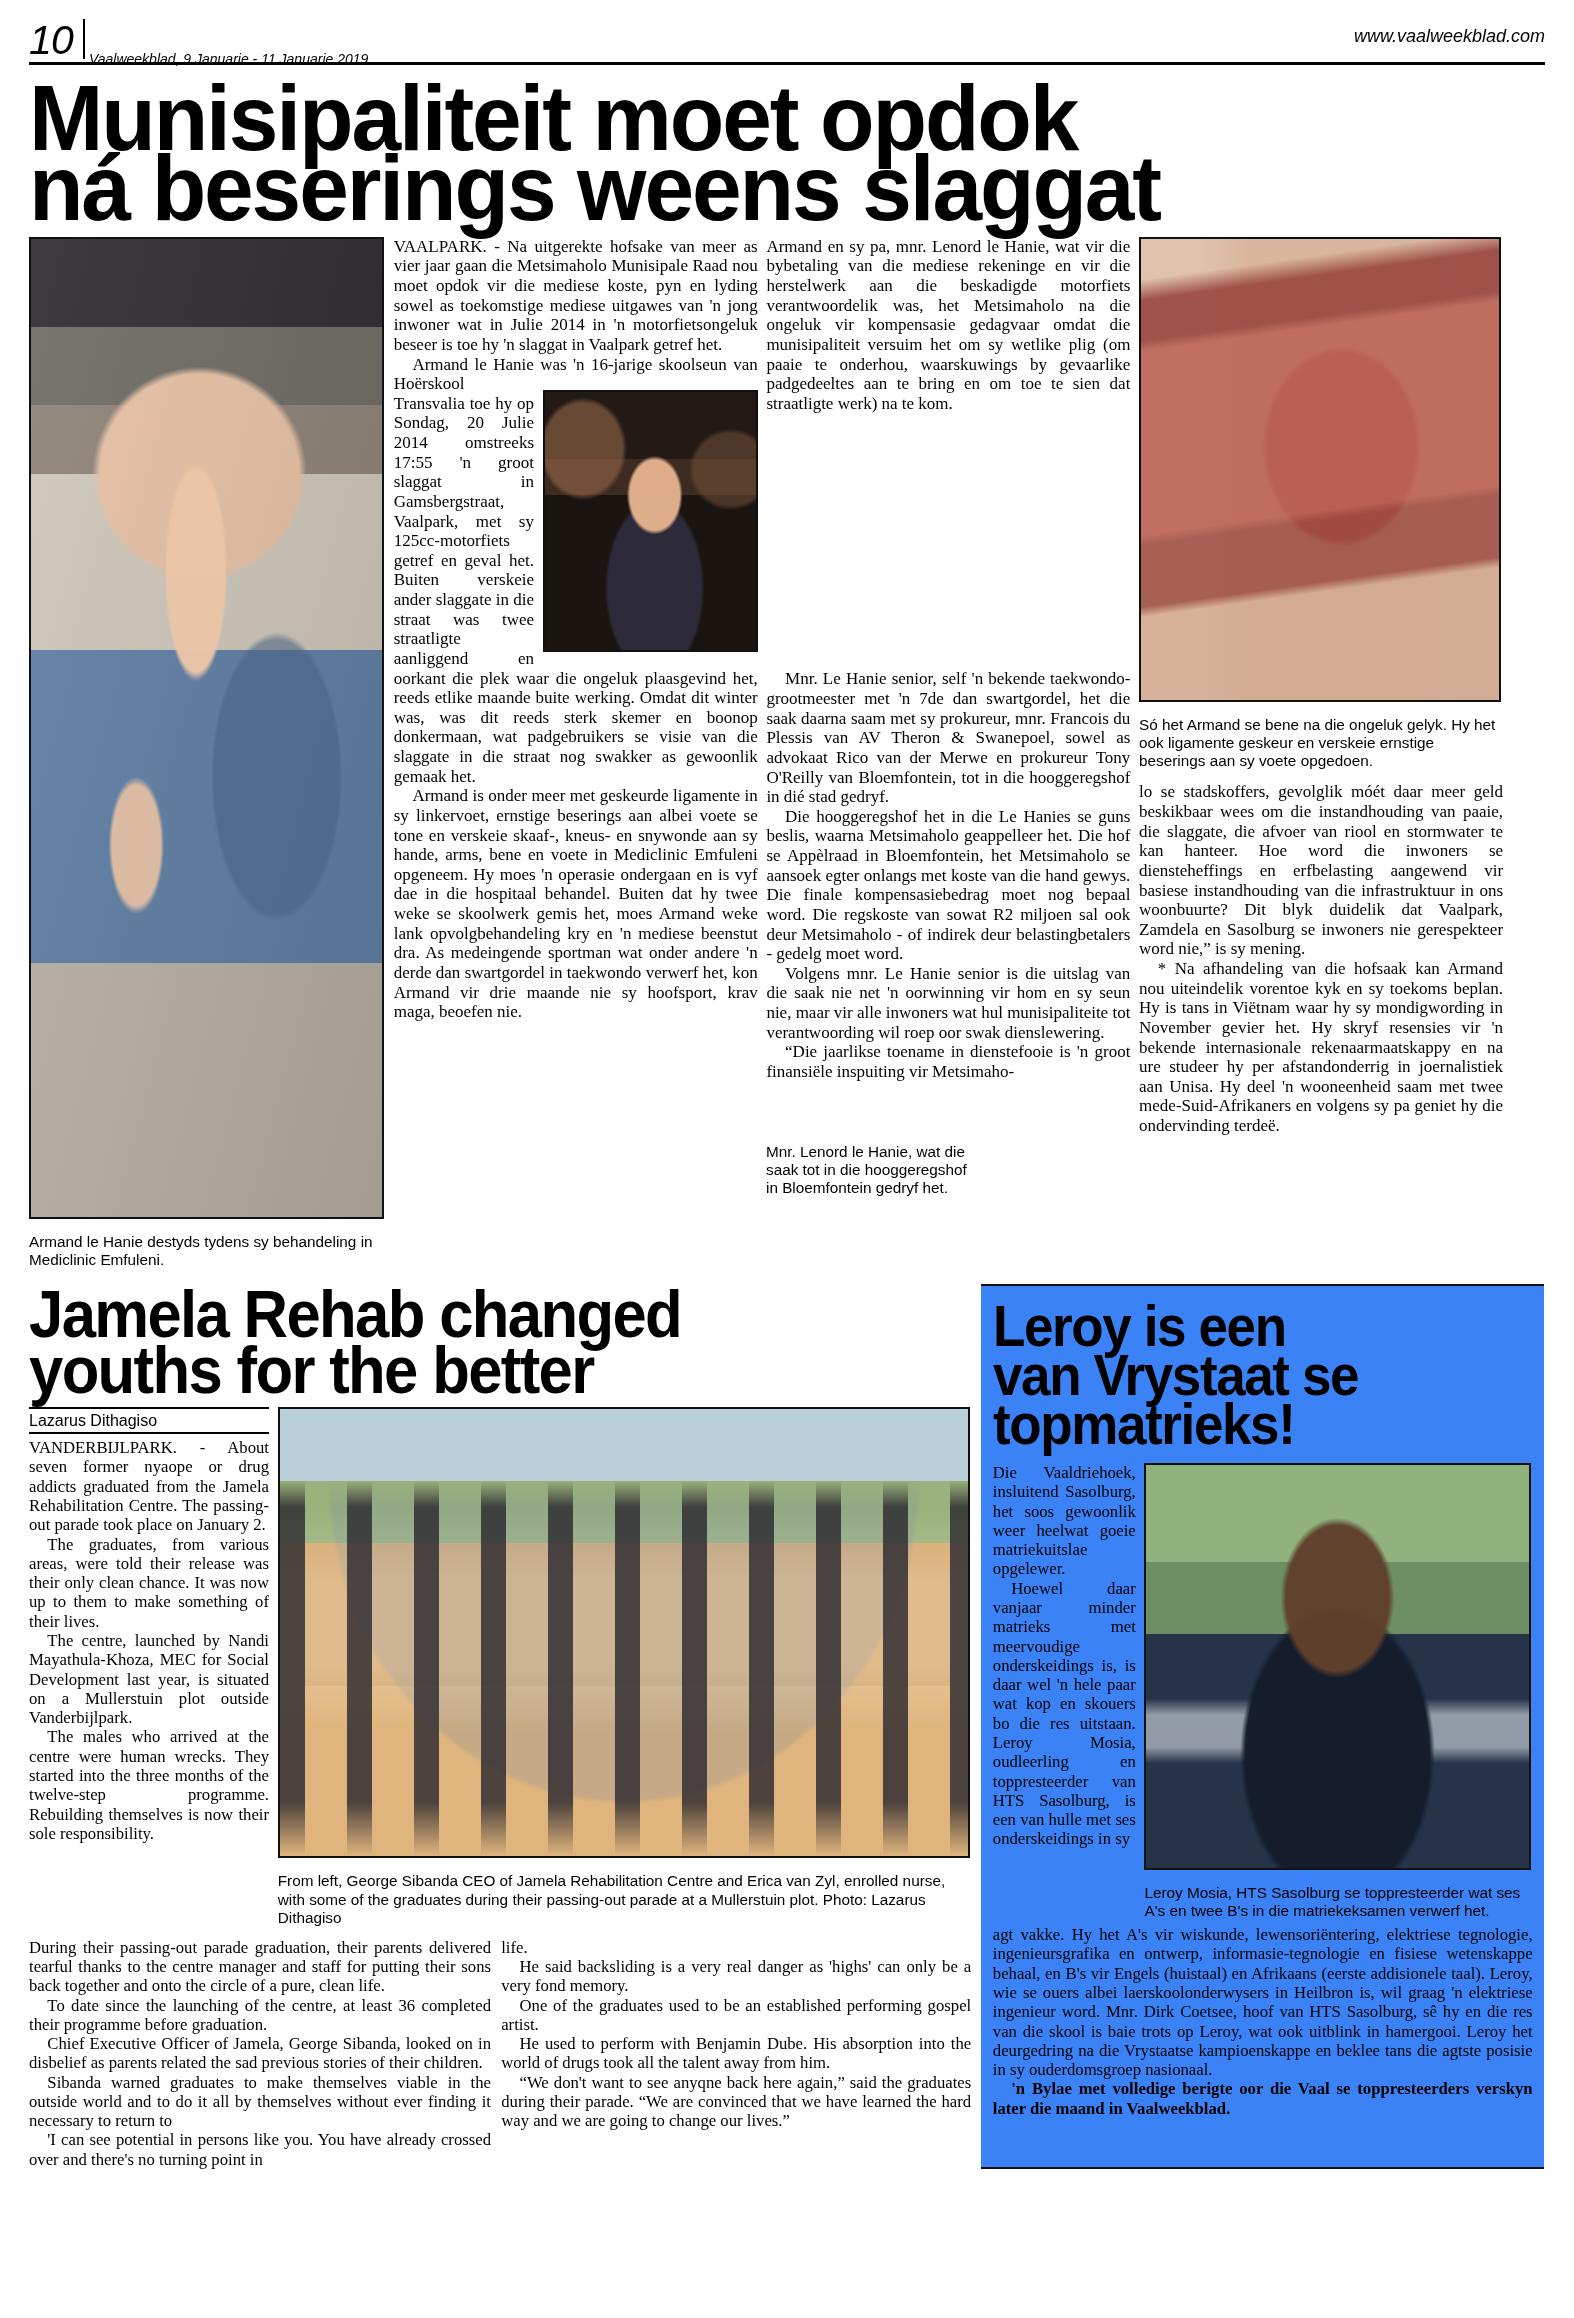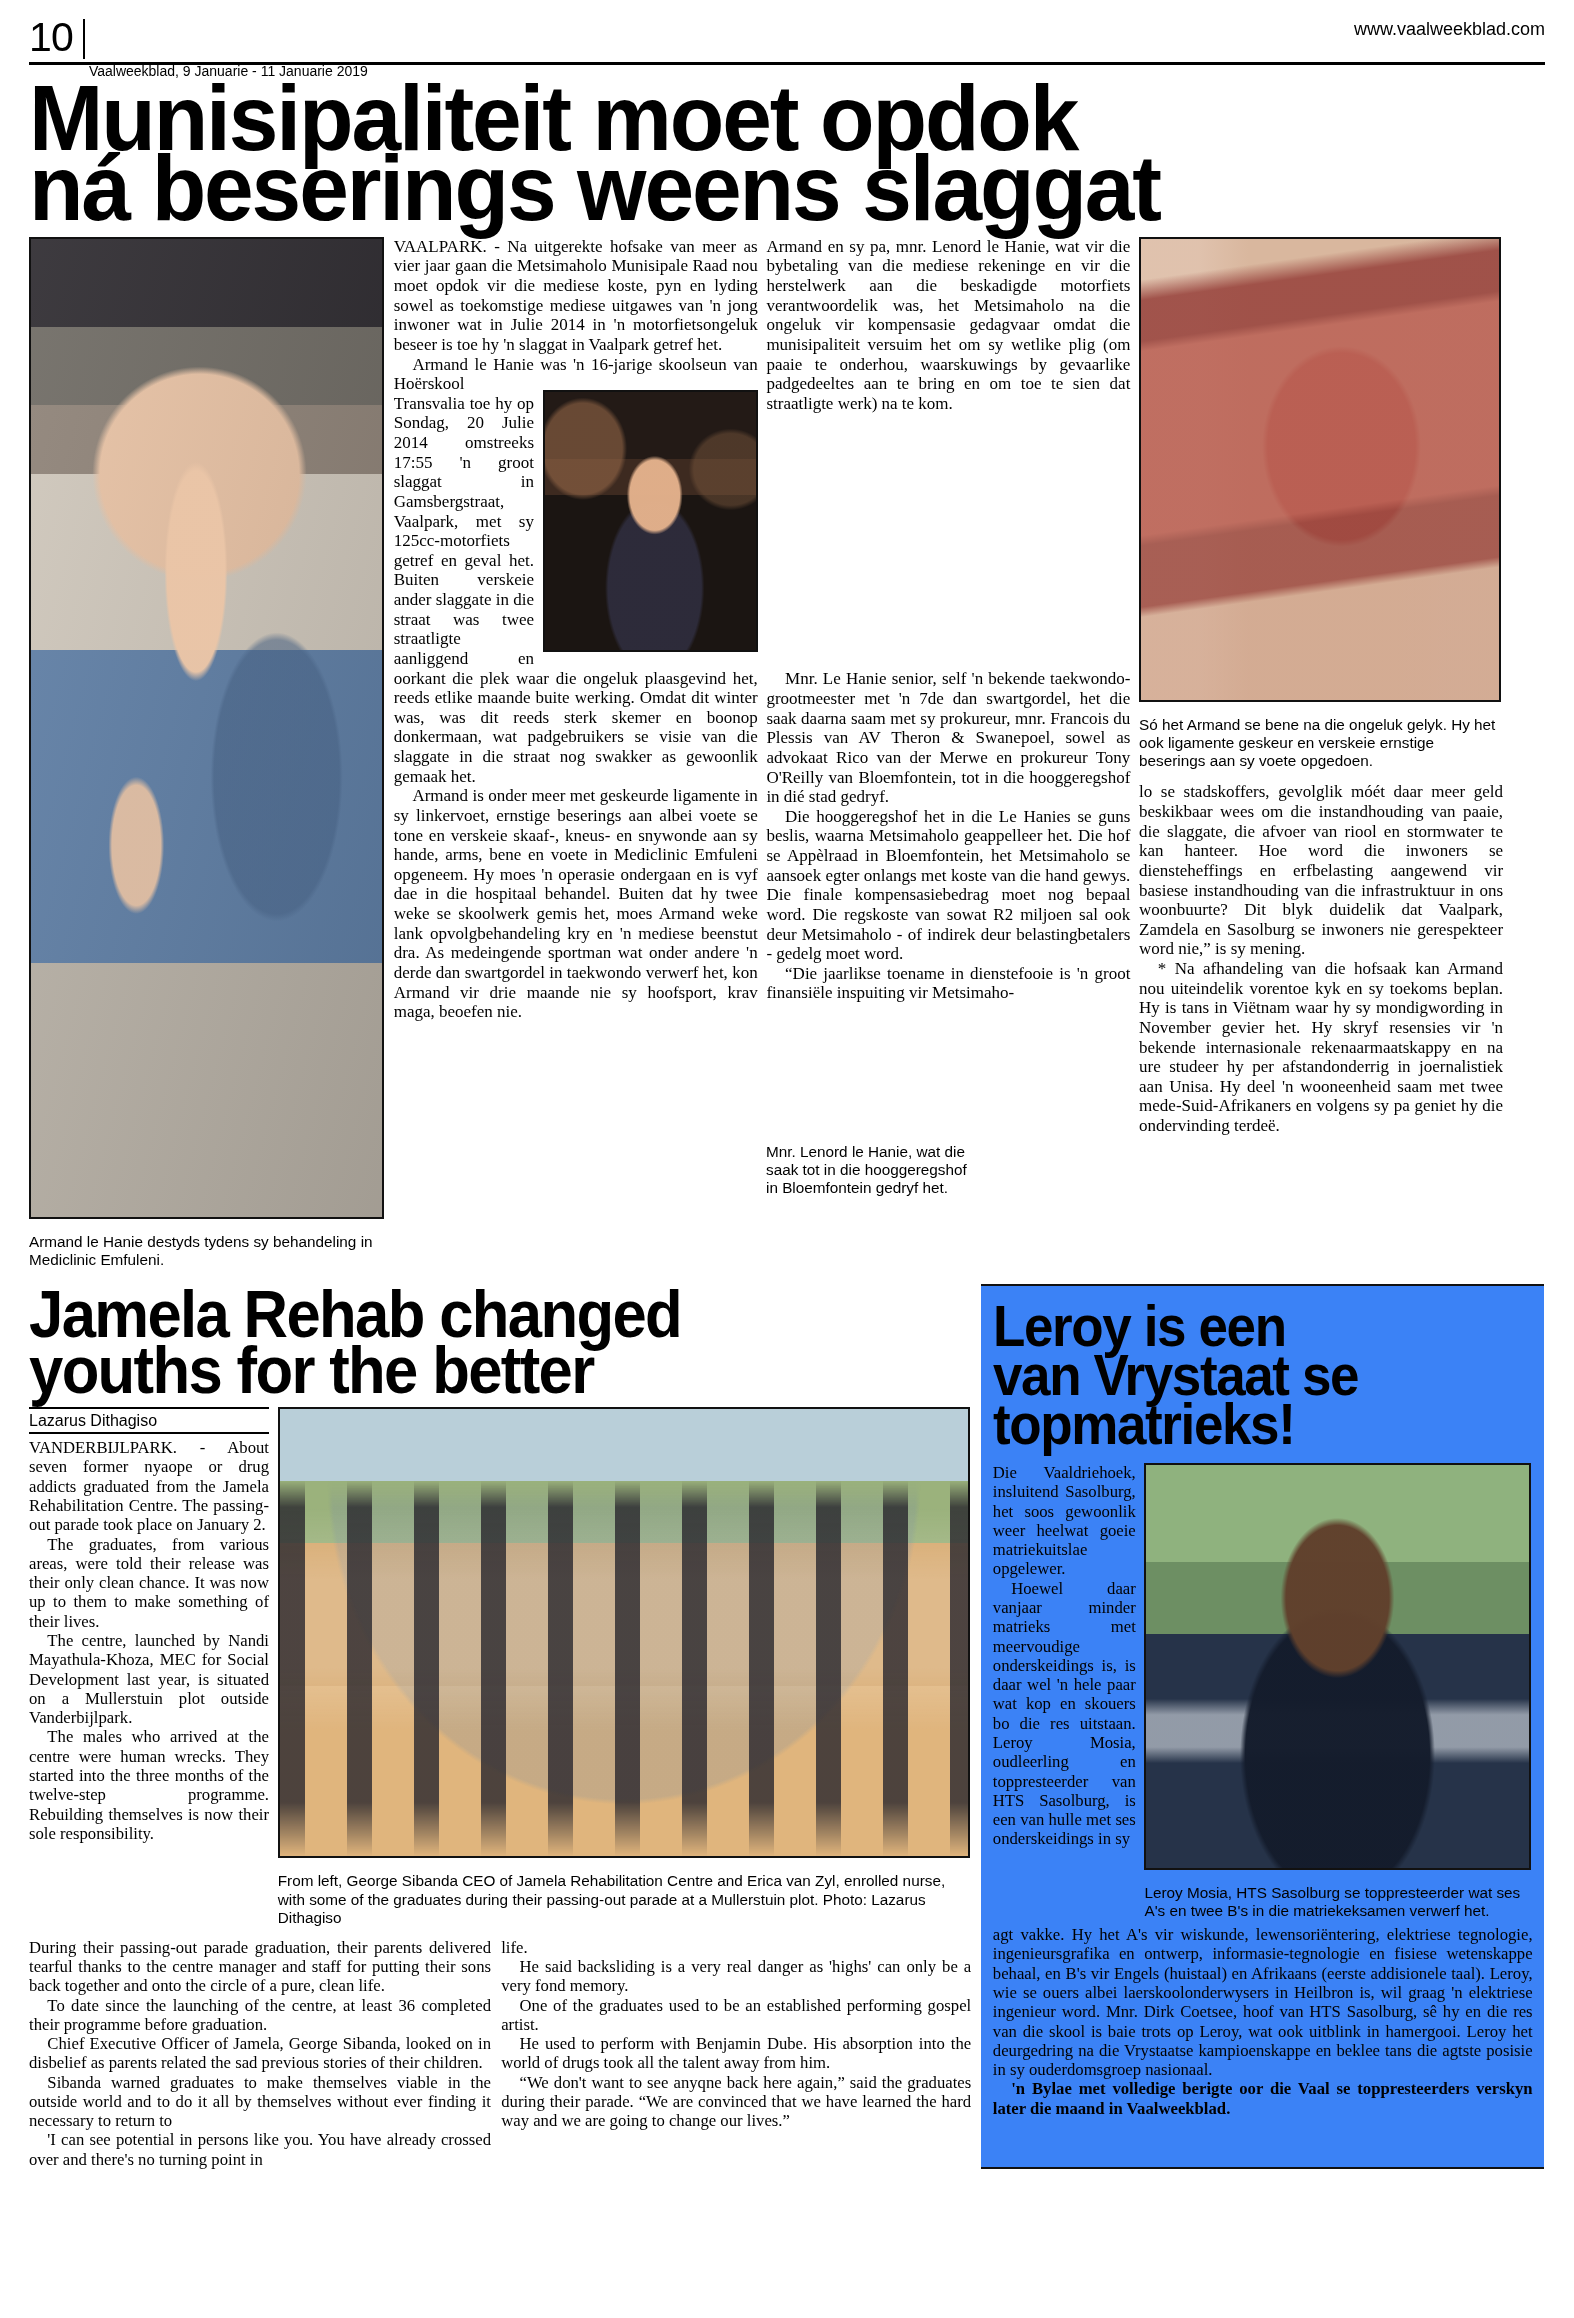--- a/index.html
+++ b/index.html
@@ -8,21 +8,21 @@
     width: 1574px; height: 2319px;
     background: #ffffff;
     font-family: "Liberation Serif", serif;
     color: #000;
     position: relative;
     overflow: hidden;
   }
   .page { position:relative; width:1574px; height:2319px; padding: 19px 29px 0 29px; }
 
   
-  .masthead { display:flex; align-items:flex-start; position:relative; height:41px; }
+  .masthead { display:flex; align-items:center; position:relative; height:41px;font-style:italic; }
   .folio { font-family:"Liberation Sans", sans-serif; font-weight:400; font-size:41px; line-height:36px; letter-spacing:-0.7px; padding-right:10.2px; }
   .masthead-rule-v { width:1.5px; background:#000; align-self:stretch; margin-bottom:1.5px; }
   .masthead-left { font-family:"Liberation Sans", sans-serif; font-size:14px; padding-left:4px; padding-bottom:5.8px; white-space:nowrap;margin-top:44px; }
   .masthead-center { position:absolute; left:0; right:0; text-align:center; font-family:"Liberation Sans", sans-serif; font-size:29px; bottom:2.9px; letter-spacing:0.4px; }
   .masthead-right { margin-left:auto; font-family:"Liberation Sans", sans-serif; font-size:18px; padding-bottom:5.8px; white-space:nowrap; }
   .rule-thick { border-bottom:3.6px solid #000; margin-top:1.5px; }
 
   
   .headline-main {
     font-family:"Liberation Sans", sans-serif;
@@ -174,20 +174,21 @@
         <p>Armand le Hanie was 'n 16-jarige skoolseun van Hoërskool Transvalia toe hy op Sondag, 20 Julie 2014 omstreeks 17:55 'n groot slaggat in Gamsbergstraat, Vaalpark, met sy 125cc-motorfiets getref en geval het. Buiten verskeie ander slaggate in die straat was twee straatligte aanliggend en oorkant die plek waar die ongeluk plaasgevind het, reeds etlike maande buite werking. Omdat dit winter was, was dit reeds sterk skemer en boonop donkermaan, wat padgebruikers se visie van die slaggate in die straat nog swakker as gewoonlik gemaak het.</p>
         <p>Armand is onder meer met geskeurde ligamente in sy linkervoet, ernstige beserings aan albei voete se tone en verskeie skaaf-, kneus- en snywonde aan sy hande, arms, bene en voete in Mediclinic Emfuleni opgeneem. Hy moes 'n operasie ondergaan en is vyf dae in die hospitaal behandel. Buiten dat hy twee weke se skoolwerk gemis het, moes Armand weke lank opvolgbehandeling kry en 'n mediese beenstut dra. As medeingende sportman wat onder andere 'n derde dan swartgordel in taekwondo verwerf het, kon Armand vir drie maande nie sy hoofsport, krav maga, beoefen nie.</p>
       </div>
       <div></div>
 
       <div class="col">
         <p class="first">Armand en sy pa, mnr. Lenord le Hanie, wat vir die bybetaling van die mediese rekeninge en vir die herstelwerk aan die beskadigde motorfiets verantwoordelik was, het Metsimaholo na die ongeluk vir kompensasie gedagvaar omdat die munisipaliteit versuim het om sy wetlike plig (om paaie te onderhou, waarskuwings by gevaarlike padgedeeltes aan te bring en om toe te sien dat straatligte werk) na te kom.</p>
         <div style="height:256px;"></div>
         <p>Mnr. Le Hanie senior, self 'n bekende taekwondo-grootmeester met 'n 7de dan swartgordel, het die saak daarna saam met sy prokureur, mnr. Francois du Plessis van AV Theron &amp; Swanepoel, sowel as advokaat Rico van der Merwe en prokureur Tony O'Reilly van Bloemfontein, tot in die hooggeregshof in dié stad gedryf.</p>
         <p>Die hooggeregshof het in die Le Hanies se guns beslis, waarna Metsimaholo geappelleer het. Die hof se Appèlraad in Bloemfontein, het Metsimaholo se aansoek egter onlangs met koste van die hand gewys. Die finale kompensasiebedrag moet nog bepaal word. Die regskoste van sowat R2 miljoen sal ook deur Metsimaholo - of indirek deur belastingbetalers - gedelg moet word.</p>
+        <p>Volgens mnr. Le Hanie senior is die uitslag van die saak nie net 'n oorwinning vir hom en sy seun nie, maar vir alle inwoners wat hul munisipaliteite tot verantwoording wil roep oor swak dienslewering.</p>
         <p>“Die jaarlikse toename in dienstefooie is 'n groot finansiële inspuiting vir Metsimaho-</p>
       </div>
       <div></div>
 
       <div class="col">
         <div class="photo ph-leg" style="width:362px;height:465px;"></div>
         <div class="cap" style="margin-bottom:11.6px;">Só het Armand se bene na die ongeluk gelyk. Hy het ook ligamente geskeur en verskeie ernstige beserings aan sy voete opgedoen.</div>
         <p class="first">lo se stadskoffers, gevolglik móét daar meer geld beskikbaar wees om die instandhouding van paaie, die slaggate, die afvoer van riool en stormwater te kan hanteer. Hoe word die inwoners se diensteheffings en erfbelasting aangewend vir basiese instandhouding van die infrastruktuur in ons woonbuurte? Dit blyk duidelik dat Vaalpark, Zamdela en Sasolburg se inwoners nie gerespekteer word nie,” is sy mening.</p>
         <p>* Na afhandeling van die hofsaak kan Armand nou uiteindelik vorentoe kyk en sy toekoms beplan. Hy is tans in Viëtnam waar hy sy mondigwording in November gevier het. Hy skryf resensies vir 'n bekende internasionale rekenaarmaatskappy en na ure studeer hy per afstandonderrig in joernalistiek aan Unisa. Hy deel 'n wooneenheid saam met twee mede-Suid-Afrikaners en volgens sy pa geniet hy die ondervinding terdeë.</p>
       </div>

